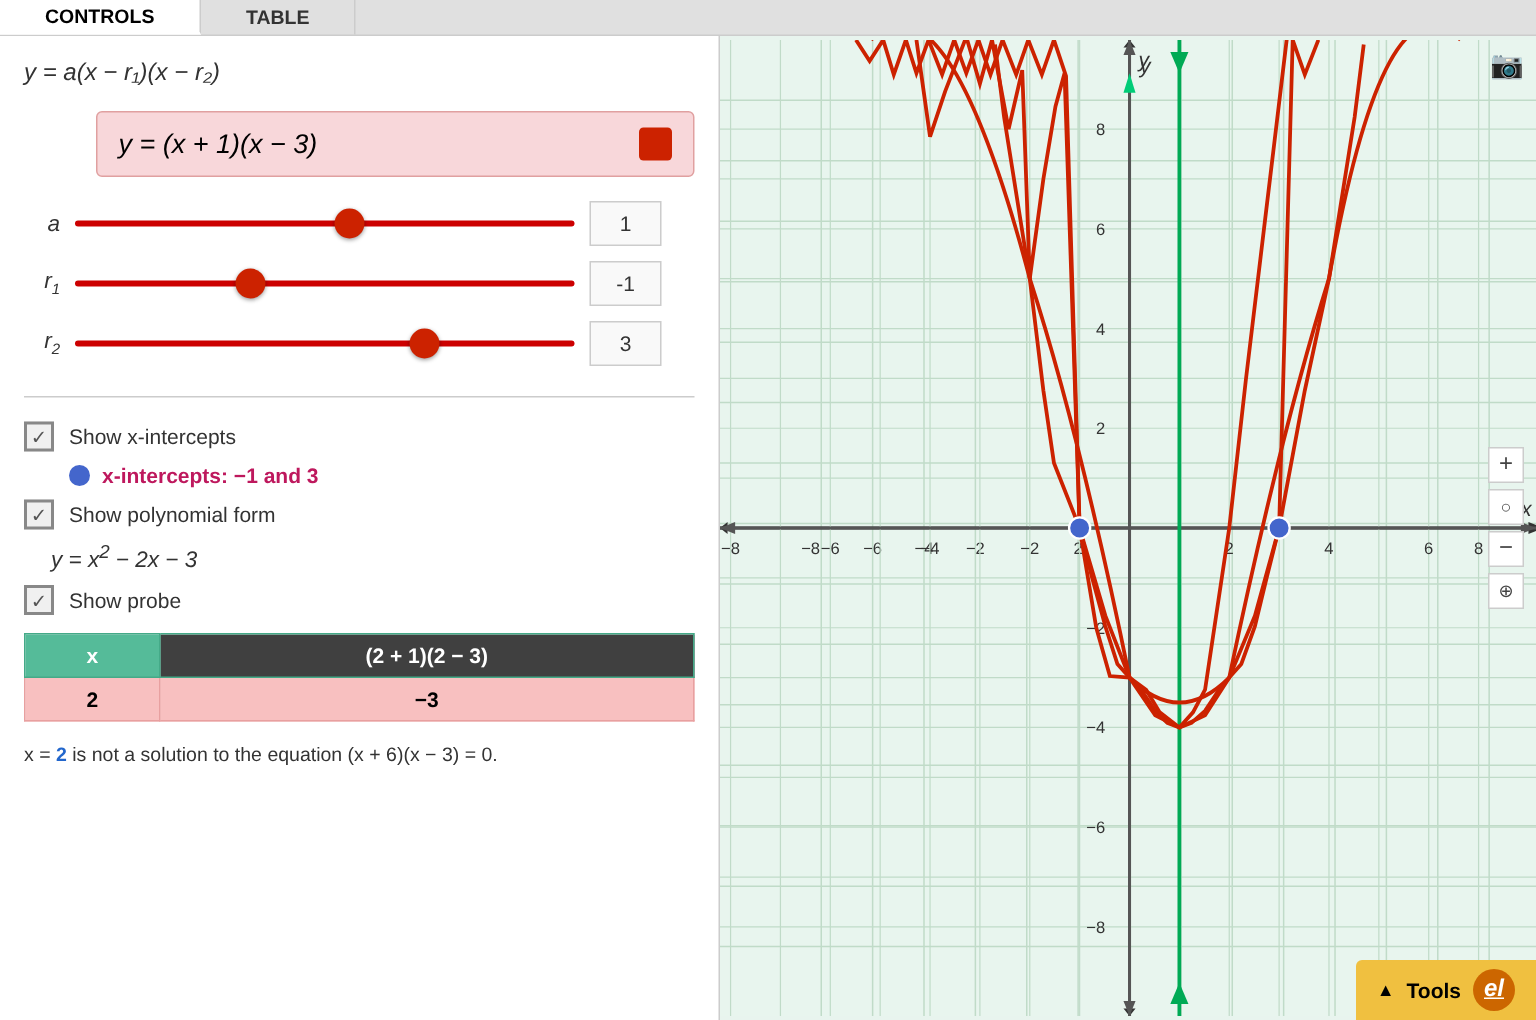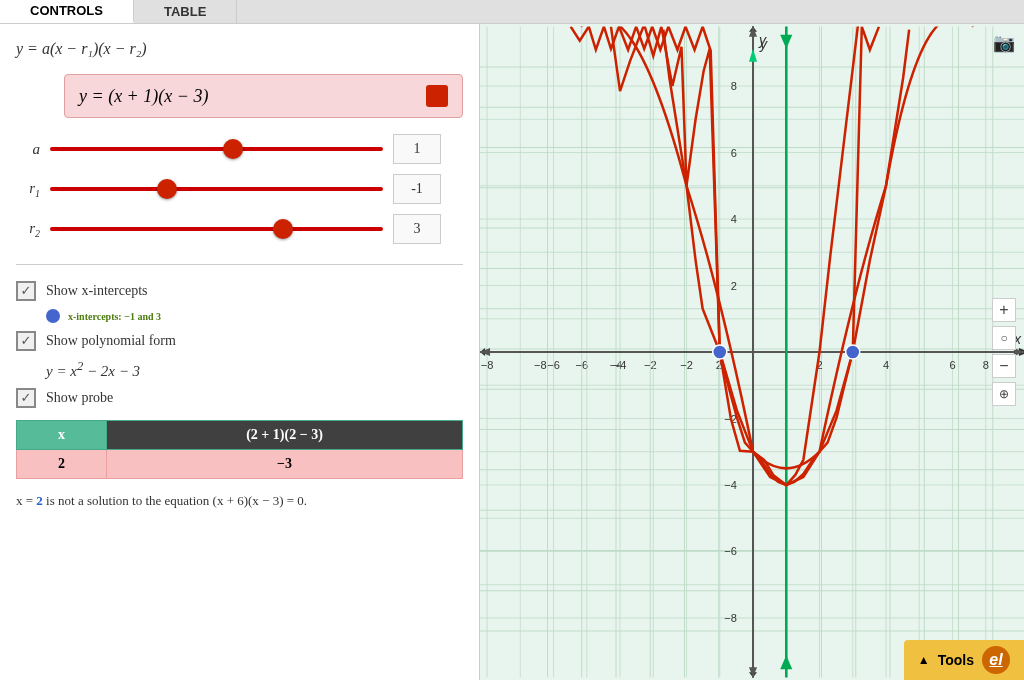--- a/index.html
+++ b/index.html
@@ -46,21 +46,20 @@
     
     .left-panel {
       width: 480px;
       background: #fff;
       border-right: 1px solid #ccc;
       padding: 16px;
       display: flex;
       flex-direction: column;
       gap: 12px;
       overflow-y: auto;
-      font-family: Liberation Serif, serif;
     }
 
     .formula-header {
       font-size: 16px;
       color: #333;
       font-style: italic;
       margin-bottom: 4px;
     }
 
     .equation-box {
@@ -185,26 +184,26 @@
       margin-left: 30px;
     }
     .blue-dot {
       width: 14px;
       height: 14px;
       background: #4466cc;
       border-radius: 50%;
       flex-shrink: 0;
     }
     .intercepts-text {
-      font-size: 10px;
-      color: #4d7c0f;
+      font-size: 14px;
+      color: #be185d;
       font-weight: bold;
     }
     .polynomial-display {
-      margin-left: 30px;
+      margin-left: 18px;
       font-size: 15px;
       font-style: italic;
       color: #333;
     }
 
     
     .probe-table {
       border-collapse: collapse;
       width: 100%;
       margin-top: 4px;

